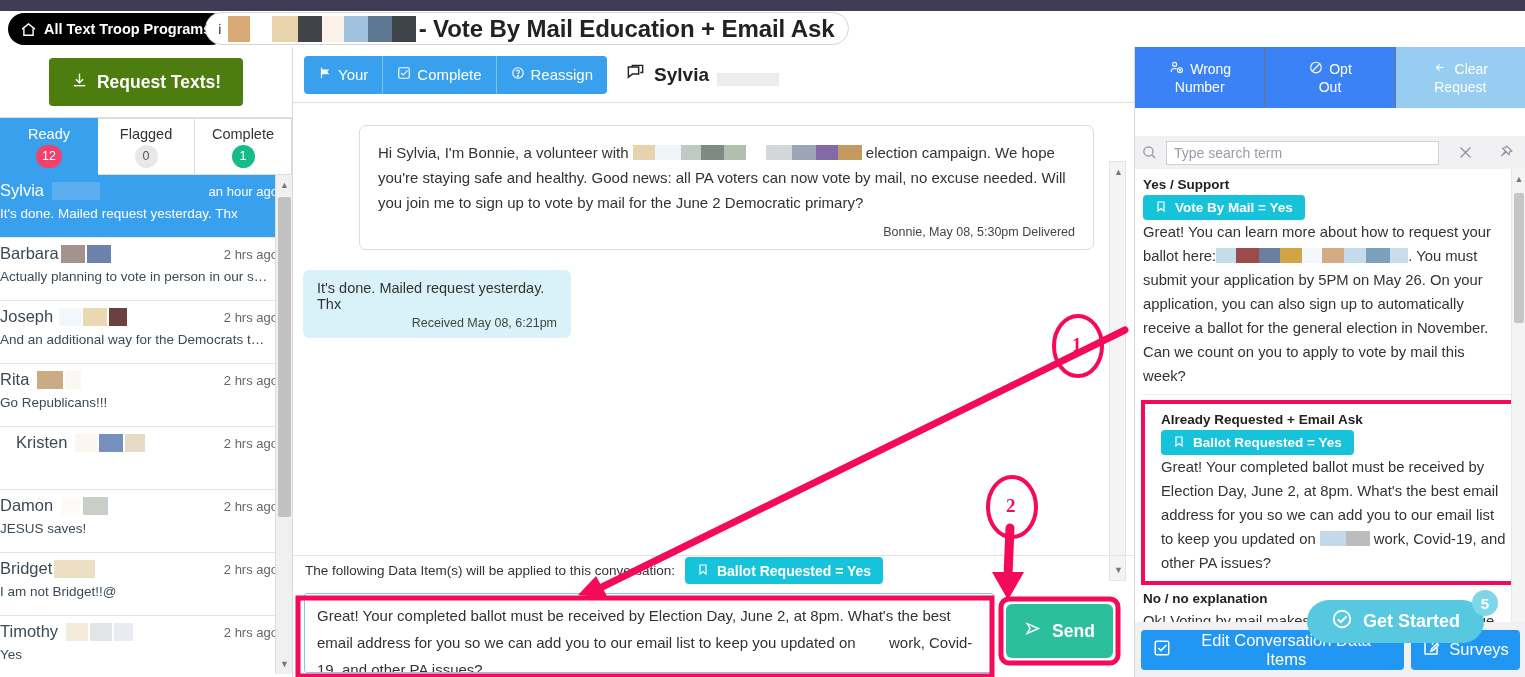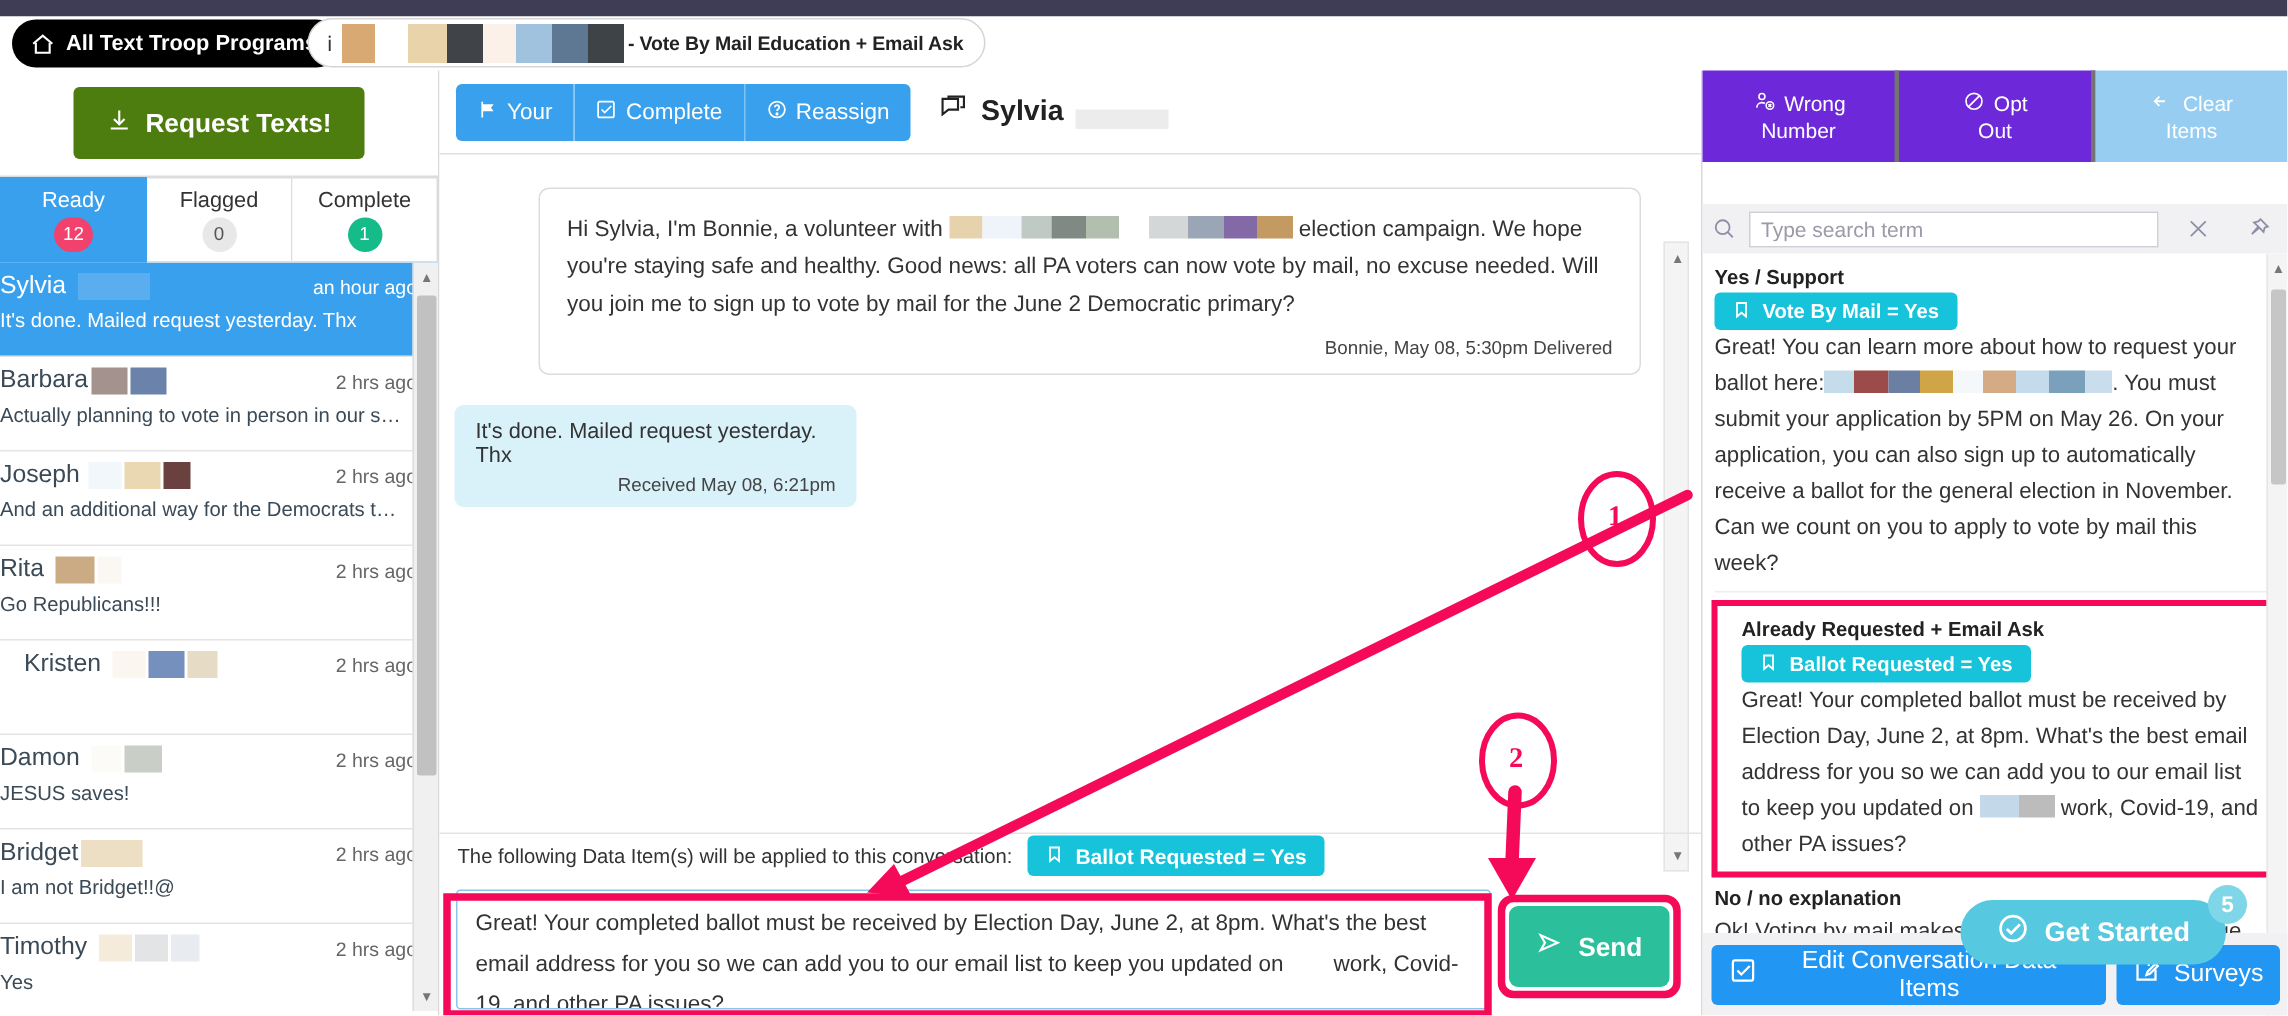--- a/index.html
+++ b/index.html
@@ -23,21 +23,21 @@
     font-size:14.5px; font-weight:bold; white-space:nowrap;
   }
   .home-ico { width:17px; height:17px; }
   .title-pill {
     position:absolute; left:205px; top:1px; height:33px;
     border:1px solid #d5d5d5; border-radius:17px;
     display:flex; align-items:center; padding:0 14px 0 12px;
     background:#fff; white-space:nowrap;
   }
   .info-ico { font-size:14px; color:#333; font-family:"Liberation Serif",serif; margin-right:2px; }
-  .title-text { font-size:13px; font-weight:bold; color:#222; letter-spacing:-0.1px; }
+  .title-text { font-size:24px; font-weight:bold; color:#222; letter-spacing:-0.1px; }
   .redact { display:inline-block; vertical-align:middle; }
 
   
   .leftcol { position:absolute; left:0; top:47px; width:293px; height:630px; background:#fff;
              border-right:1px solid #d9d9d9; }
   .req-wrap { height:70px; display:flex; align-items:center; justify-content:center; }
   .req-btn {
     background:#4d7c0f; color:#fff; border:none; border-radius:4px;
     height:48px; padding:0 22px; font-size:17.5px; font-weight:bold;
     display:flex; align-items:center; gap:9px; cursor:pointer;
@@ -129,21 +129,21 @@
     background:#2cbf9b; color:#fff; border:none; border-radius:6px;
     font-size:17.5px; font-weight:bold; display:flex; align-items:center;
     justify-content:center; gap:9px; cursor:pointer; z-index:4;
   }
 
   
   .right { position:absolute; left:1134px; top:47px; width:391px; height:630px; background:#fff;
            border-left:1px solid #d9d9d9; }
   .filters { display:flex; height:61px; }
   .filt {
-    flex:1; background:#6d28d9; color:#fff; border-right:3px solid #737373;
+    flex:1; background:#3b82f6; color:#fff; border-right:1px solid #737373;
     display:flex; flex-direction:column; align-items:center; justify-content:center;
     font-size:14px; line-height:17px; text-align:center; cursor:pointer; padding:0 4px;
   }
   .filt.blue { background:#96cdf0; border-right:none; }
   .filt .r1 { display:flex; align-items:center; gap:5px; }
 
   .searchbar { height:33px; background:#f1f1f4; display:flex; align-items:center; padding:0 6px; gap:8px;margin-top:28px; }
   .search-input {
     flex:1; height:24px; border:1px solid #cfcfd6; background:#fff;
     font-size:14px; color:#333; padding:0 7px; font-family:"Liberation Sans", sans-serif;
@@ -465,21 +465,21 @@
       <div class="filt blue">
         <div class="r1">
           <span>
             <svg width="17" height="15" viewBox="0 0 24 24" fill="none" stroke="#fff" stroke-width="1.9">
               <path d="M9 7L4 12l5 5"></path>
                 <path d="M4 12h11a5 5 0 010 0"></path>
             </svg>
           </span>
           <span>Clear</span>
         </div>
-        <div>Items</div>
+        <div>Request</div>
       </div>
     </div>
 
     <div class="searchbar">
       <span class="sicon">
         <svg width="17" height="17" viewBox="0 0 24 24" fill="none" stroke="#8e8ea6" stroke-width="1.7">
           <circle cx="10.5" cy="10.5" r="6.5"></circle>
             <path d="M15.5 15.5L20 20"></path>
         </svg>
       </span>

